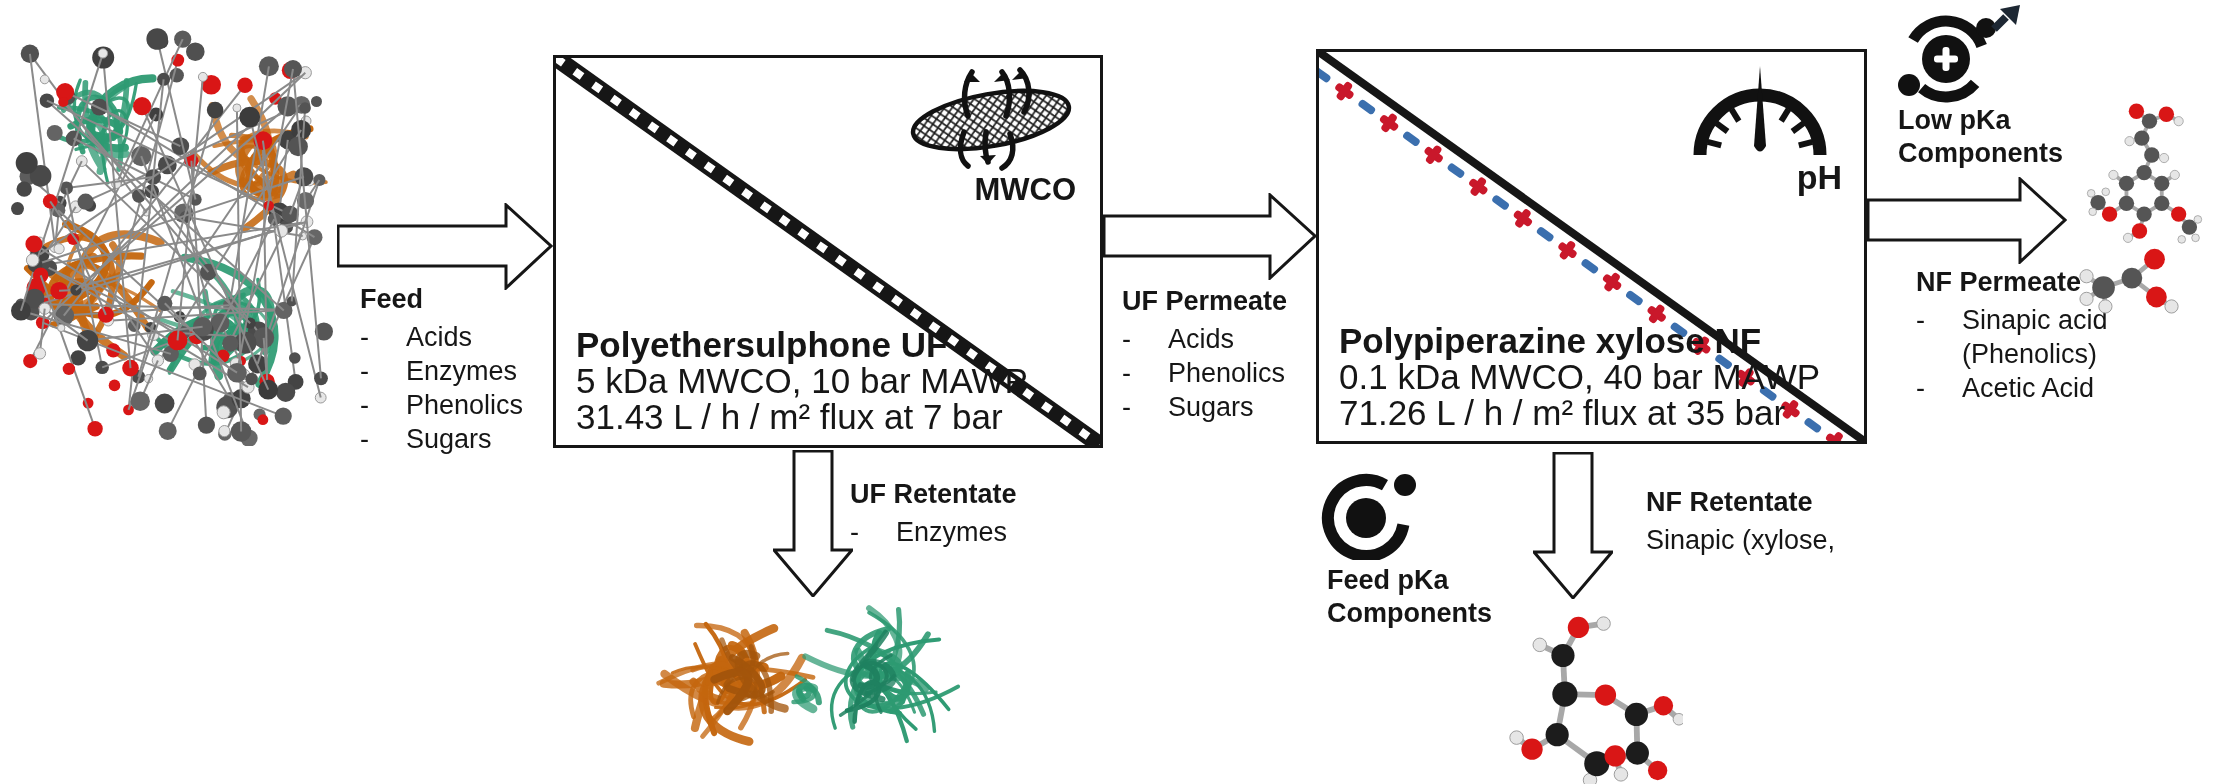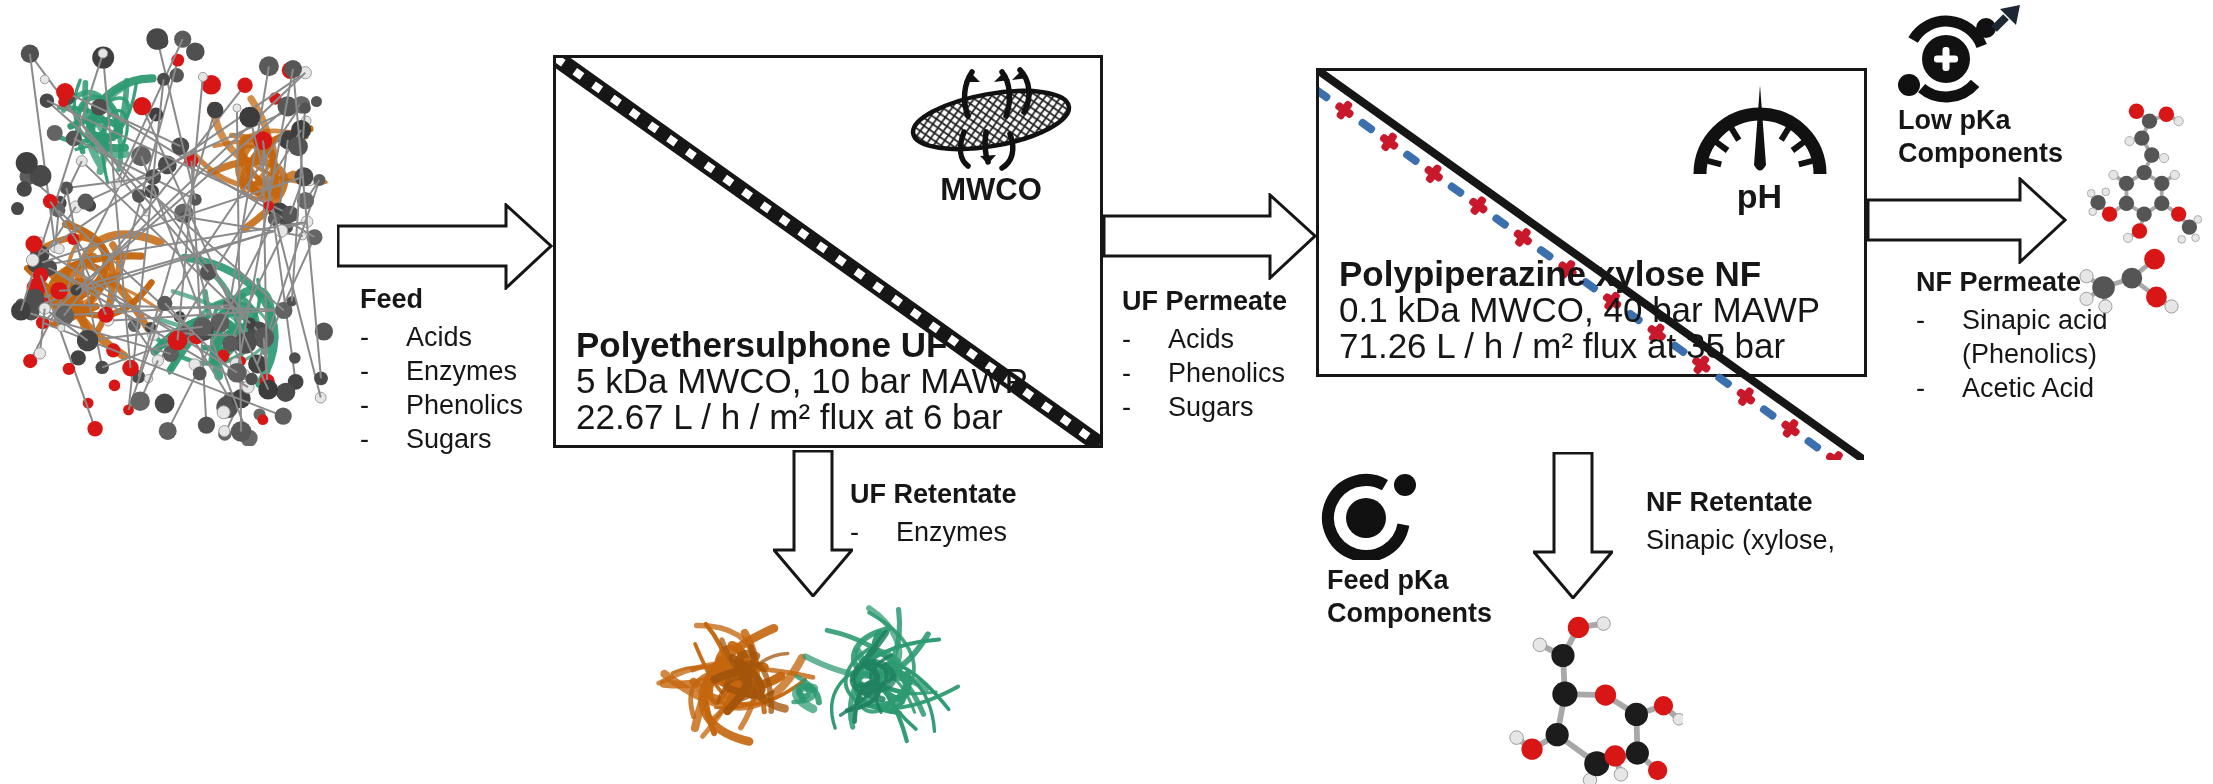--- a/index.html
+++ b/index.html
@@ -7,21 +7,21 @@
   .canvas{position:relative;width:2213px;height:784px;background:#fff;overflow:hidden;
           font-family:"Liberation Sans",sans-serif;color:#161616}
   .abs{position:absolute}
   .box{position:absolute;border:3px solid #161616;background:#fff}
   .diag{position:absolute;left:0;top:0;pointer-events:none}
   .box-txt{position:absolute;left:20px;bottom:10px;font-size:35px;line-height:36px;white-space:nowrap}
   .b{font-weight:700}
   .tt{font-weight:700;font-size:27px;line-height:32px;margin-bottom:5px;white-space:nowrap}
   .row{display:flex;font-size:27px;line-height:34px;white-space:nowrap}
   .dash{width:46px;flex:none}
-  .icon-wrap{position:absolute;text-align:center}
+  .icon-wrap{position:absolute;text-align:right}
   .cap{font-weight:700;white-space:nowrap}
   .lbl2{font-weight:700;font-size:27px;line-height:33px;white-space:nowrap}
   svg{display:block}
 </style>
 </head>
 <body>
 
 <div class="canvas">
 
   <svg id="feed-cluster" class="abs" style="left:8px;top:26px" width="325" height="420">
@@ -381,21 +381,21 @@
           <polygon points="96,14 88,22 104,20"></polygon>
           <polygon points="114,12 106,20 122,18"></polygon>
           <polygon points="82,104 74,96 90,95"></polygon>
         </g>
       </svg>
       <div class="cap" style="font-size:31px">MWCO</div>
     </div>
     <div class="box-txt">
       <div class="b">Polyethersulphone UF</div>
       <div>5 kDa MWCO, 10 bar MAWP</div>
-      <div>22.67 L / h / m²  flux at 6 bar</div>
+      <div>31.43 L / h / m²  flux at 7 bar</div>
     </div>
   </div>
 
   <svg class="abs" style="left:1103px;top:193px" width="214" height="87">
     <polygon points="1,23 167,23 167,2 212,43 167,85 167,63 1,63" fill="#fff" stroke="#161616" stroke-width="3"></polygon>
   </svg>
 
   <div class="abs" style="left:1122px;top:285px">
     <div class="tt">UF Permeate</div>
     <div class="row">
@@ -470,21 +470,21 @@
       <path d="M229.0,129.2 C209.1,89.9 255.3,89.6 188.5,132.2" fill="none" stroke="#1f8160" stroke-width="3.4" stroke-linecap="round" opacity="0.86"></path>
       <path d="M242.0,92.6 C226.6,113.9 199.6,93.1 239.0,72.3" fill="none" stroke="#1f8160" stroke-width="3.5" stroke-linecap="round" opacity="0.88"></path>
       <path d="M202.6,138.7 C206.1,63.7 260.5,116.3 195.0,127.5" fill="none" stroke="#1f8160" stroke-width="4.5" stroke-linecap="round" opacity="0.96"></path>
       <path d="M211.0,81.4 C232.2,68.8 267.7,107.3 210.6,109.2" fill="none" stroke="#1f8160" stroke-width="6.3" stroke-linecap="round" opacity="0.78"></path>
       <path d="M154.2,105.2 C163.2,110.4 149.2,119.0 147.3,108.1" fill="none" stroke="#2d9a72" stroke-width="5.8" stroke-linecap="round" opacity="0.91"></path>
       <path d="M161.0,125.9 C131.3,111.3 148.0,100.0 161.8,105.3" fill="none" stroke="#2d9a72" stroke-width="8.8" stroke-linecap="round" opacity="0.73"></path>
       <path d="M151.0,115.9 C137.0,100.7 164.6,95.8 166.9,119.2" fill="none" stroke="#2d9a72" stroke-width="6.1" stroke-linecap="round" opacity="0.89"></path>
       <path d="M144.8,93.6 C169.7,106.6 167.9,118.5 141.5,118.9" fill="none" stroke="#2d9a72" stroke-width="4.5" stroke-linecap="round" opacity="0.82"></path>
     </svg>
 
-  <div class="box" style="left:1316px;top:68px;width:551px;height:309px">
+  <div class="box" style="left:1316px;top:49px;width:551px;height:395px">
     <svg id="nf-diag" class="diag" width="545" height="389">
       <line x1="0" y1="0" x2="545" y2="389" stroke="#161616" stroke-width="8"></line>
     <g transform="translate(3.1,23.1) rotate(35.5)">
           <rect x="-9" y="-4" width="18" height="8" rx="3.5" fill="#3b6fae"></rect>
         </g>
         <g transform="translate(25.4,39.1) rotate(35.5)">
           <rect x="-10" y="-4" width="20" height="8" rx="3.5" fill="#c9182b"></rect>
           <rect x="-4" y="-10" width="8" height="20" rx="3.5" fill="#c9182b"></rect>
         </g>
         <g transform="translate(47.8,55.0) rotate(35.5)">

